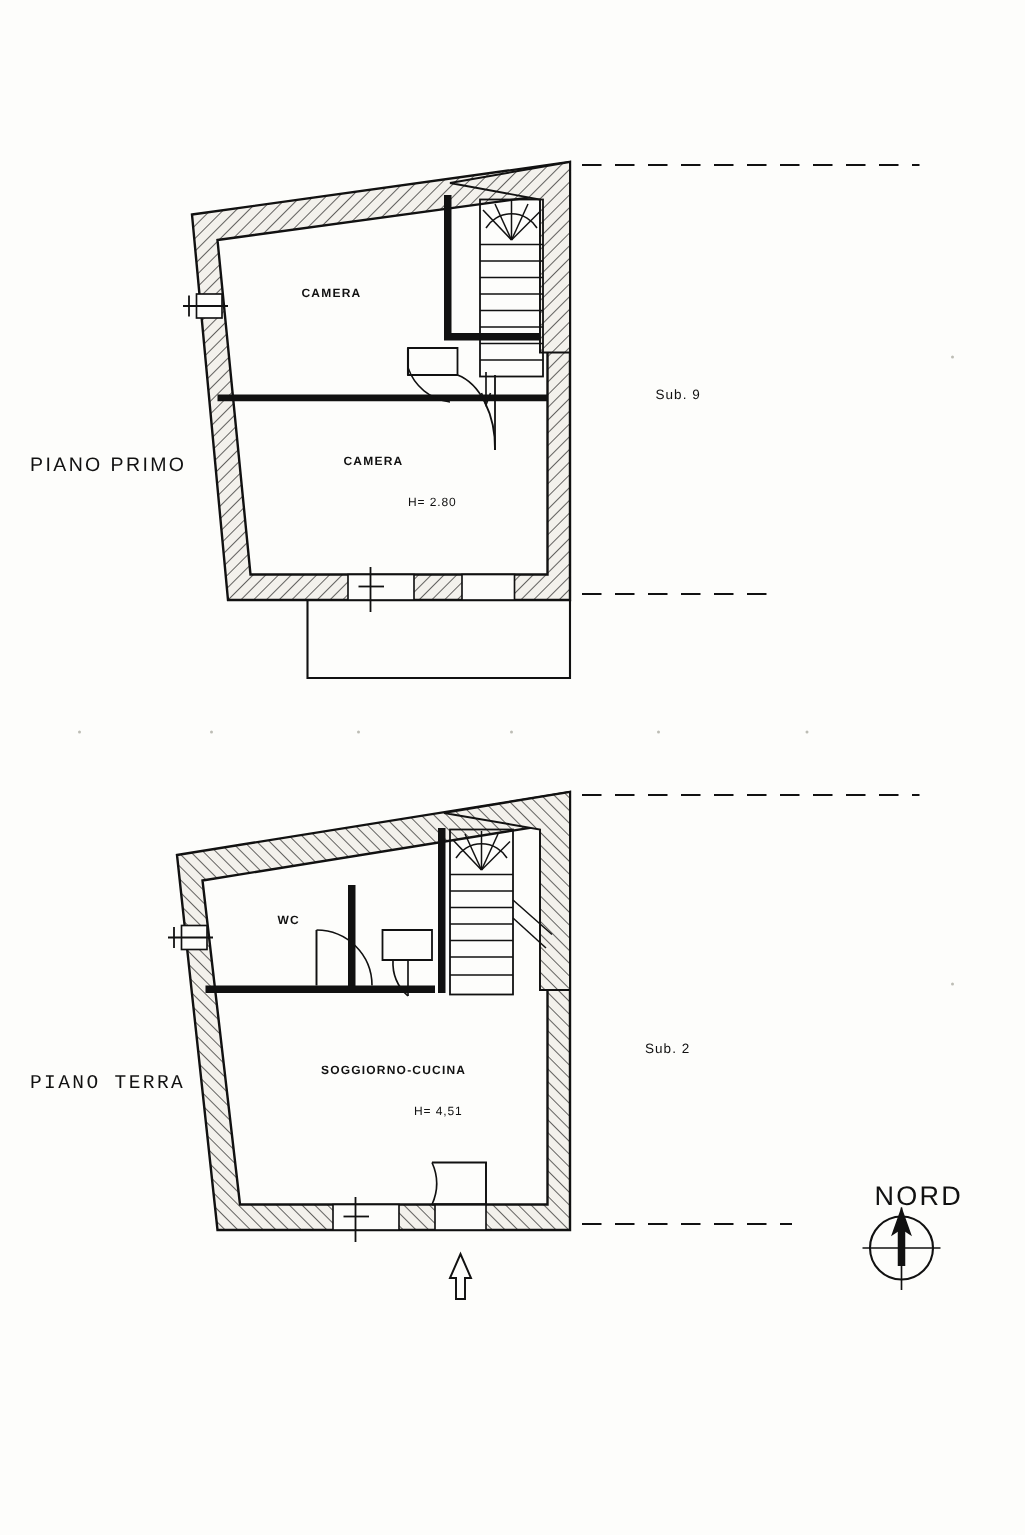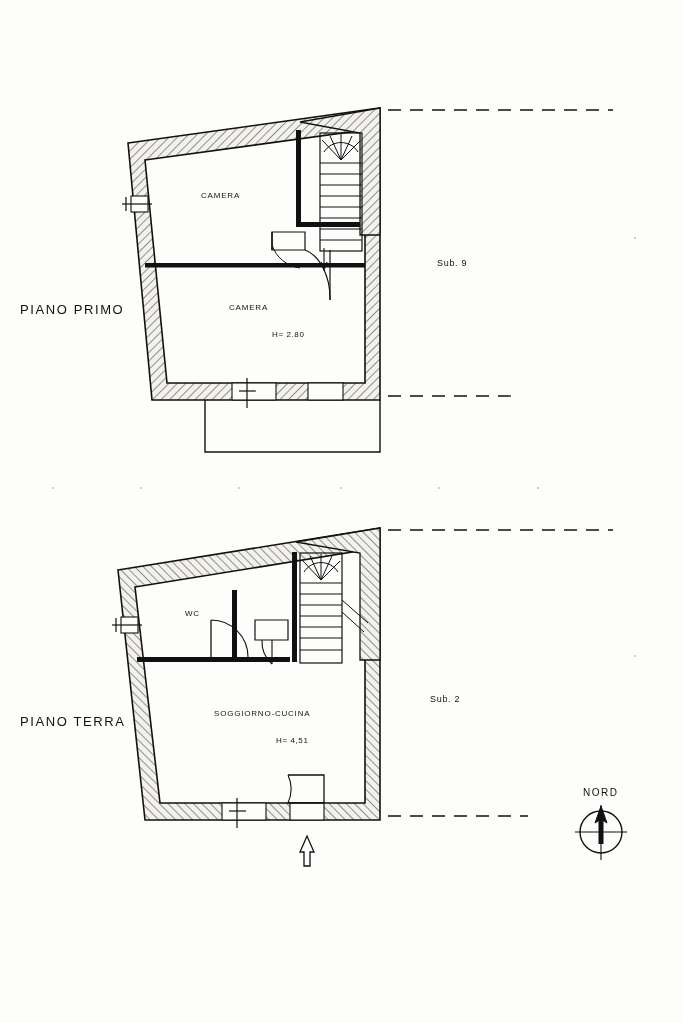--- a/index.html
+++ b/index.html
@@ -41,33 +41,33 @@
     letter-spacing: 0.7px;
     color: #111;
     white-space: nowrap;
   }
   .room-label {
     position: absolute;
     font-size: 8px;
     letter-spacing: 0.8px;
     color: #111;
     white-space: nowrap;
-    font-weight: normal;
+    font-weight: bold;
   }
   .room-h {
     position: absolute;
     font-size: 8px;
     letter-spacing: 0.6px;
     color: #111;
     white-space: nowrap;
     padding-left: 46px;
   }
   .nord-label {
     position: absolute;
-    font-size: 10px;
+    font-size: 18px;
     letter-spacing: 1.5px;
     color: #111;
     white-space: nowrap;
   }
   .speck {
     position: absolute;
     width: 2px;
     height: 2px;
     background: #bdbdb5;
     border-radius: 50%;
@@ -232,21 +232,21 @@
   <div class="floor-label" style="left:20px; top:281px;">PIANO PRIMO</div>
 
   <div class="sub-label" style="left:437px; top:258px;">Sub. 9</div>
 
   <div class="room-label" style="left:201px; top:191px;">CAMERA</div>
 
   <div class="room-label" style="left:229px; top:303px;">CAMERA</div>
 
   <div class="room-h" style="left:226px; top:330px;">H= 2.80</div>
 
-  <div class="floor-label" style="left:20px; top:693px;">PIANO TERRA</div>
+  <div class="floor-label" style="left:20px; top:693px;font-family:Liberation Mono, monospace;">PIANO TERRA</div>
 
   <div class="sub-label" style="left:430px; top:694px;">Sub. 2</div>
 
   <div class="room-label" style="left:185px; top:609px;">WC</div>
 
   <div class="room-label" style="left:214px; top:709px;">SOGGIORNO-CUCINA</div>
 
   <div class="room-h" style="left:230px; top:736px;">H= 4,51</div>
 
   <div class="nord-label" style="left:583px; top:787px;">NORD</div>

